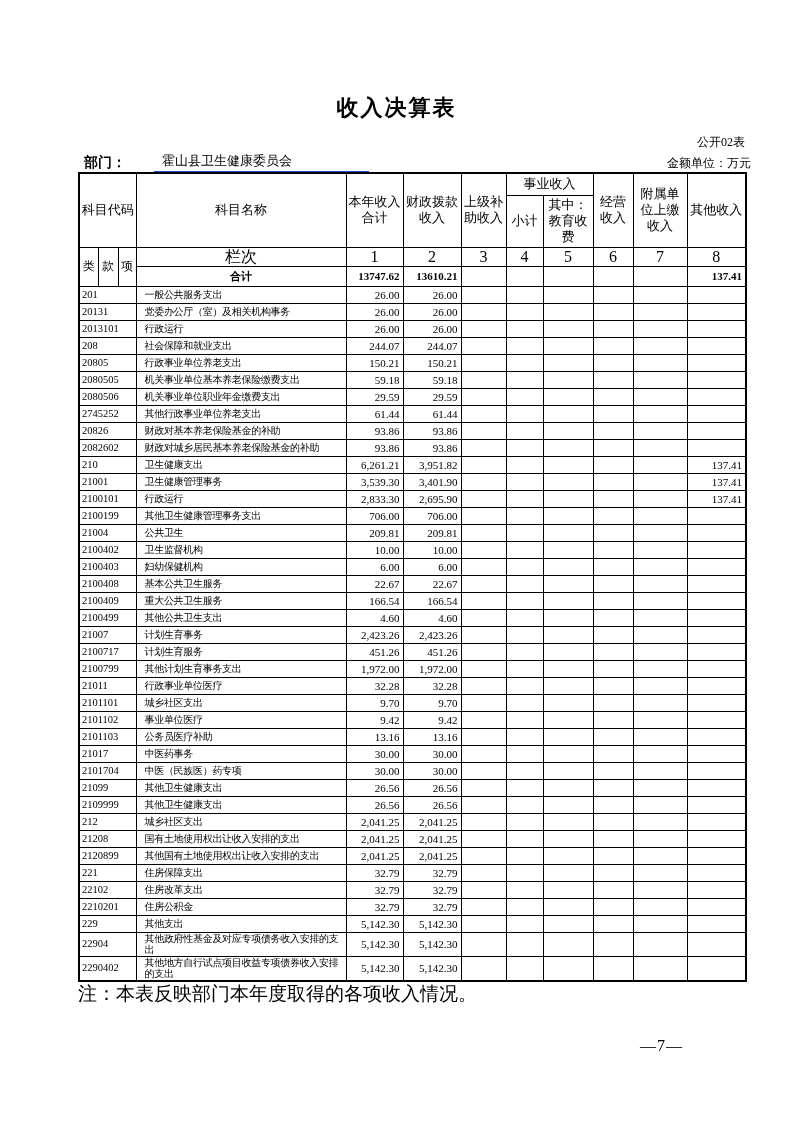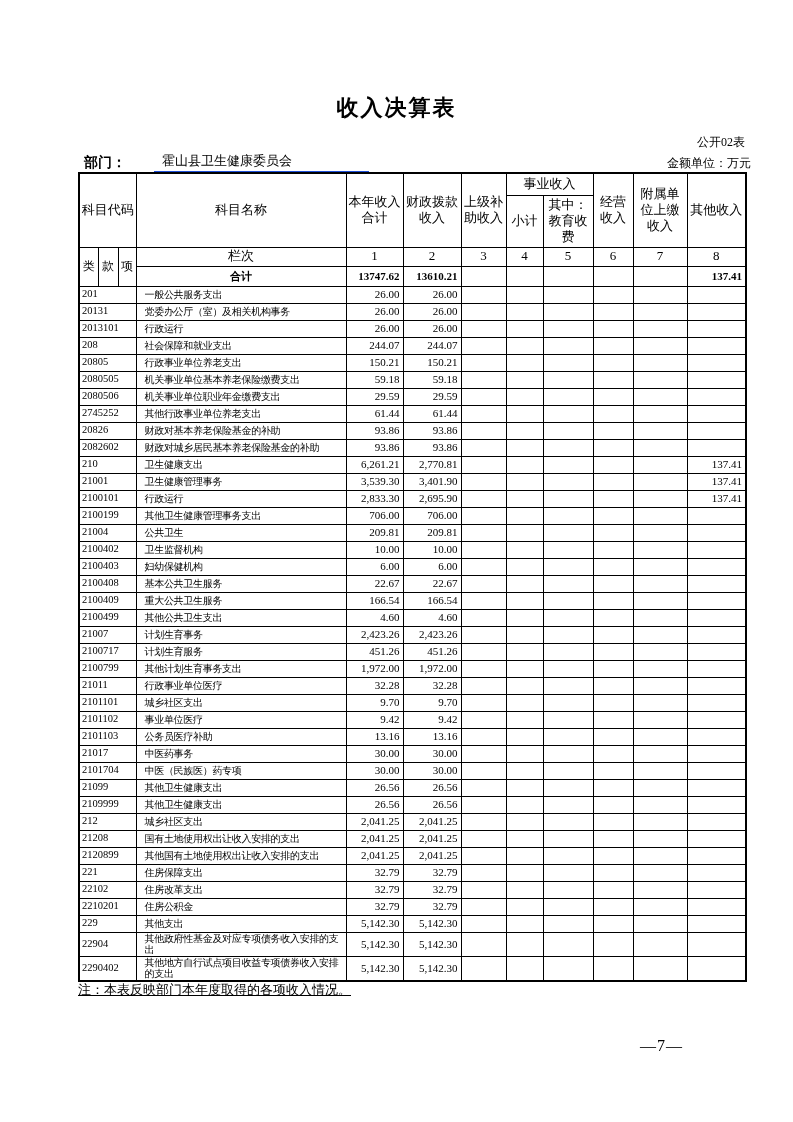--- a/index.html
+++ b/index.html
@@ -43,28 +43,27 @@
     font-weight: normal; font-size: 13px; text-align: center;
     line-height: 1.25; padding: 1px;
   }
   tr.hdr-top { height: 22px; }
   tr.hdr-sub { height: 52px; }
   tr.rank-row { height: 19px; }
   tr.total-row { height: 20px; font-weight: bold; }
   tr.total-row td { font-size: 11px; }
   td { font-size: 10.5px; height: 17px; line-height: 1.15; padding: 0 3px; }
   td.csub { text-align: center; font-size: 12px; padding: 0 1px; }
-  td.center { text-align: center; font-size: 13px; }
+  td.center { text-align: center; font-size: 16px; }
   td.num { text-align: right; font-size: 11px; padding-right: 3px; white-space: nowrap; }
   td.code { text-align: left; font-size: 10.5px; padding-left: 2px; white-space: nowrap; }
   td.name { text-align: left; font-size: 10px; letter-spacing: -0.3px; padding-left: 8px; padding-right: 1px; }
   .note-line {
     position: absolute; top: 981px; left: 78px;
-    font-size: 13px;
-    text-decoration: underline;
+    font-size: 19px;
   }
   .page-number {
     position: absolute; top: 1037px; left: 640px;
     font-size: 16px; letter-spacing: 1px;
   }
 </style>
 </head>
 <body>
 
 <div class="page">
@@ -258,21 +257,21 @@
           <td class="num"></td>
           <td class="num"></td>
           <td class="num"></td>
           <td class="num"></td>
           <td class="num"></td>
         </tr>
         <tr>
           <td colspan="3" class="code">210</td>
           <td class="name">卫生健康支出</td>
           <td class="num">6,261.21</td>
-          <td class="num">2,770.81</td>
+          <td class="num">3,951.82</td>
           <td class="num"></td>
           <td class="num"></td>
           <td class="num"></td>
           <td class="num"></td>
           <td class="num"></td>
           <td class="num">137.41</td>
         </tr>
         <tr>
           <td colspan="3" class="code">21001</td>
           <td class="name">卫生健康管理事务</td>

